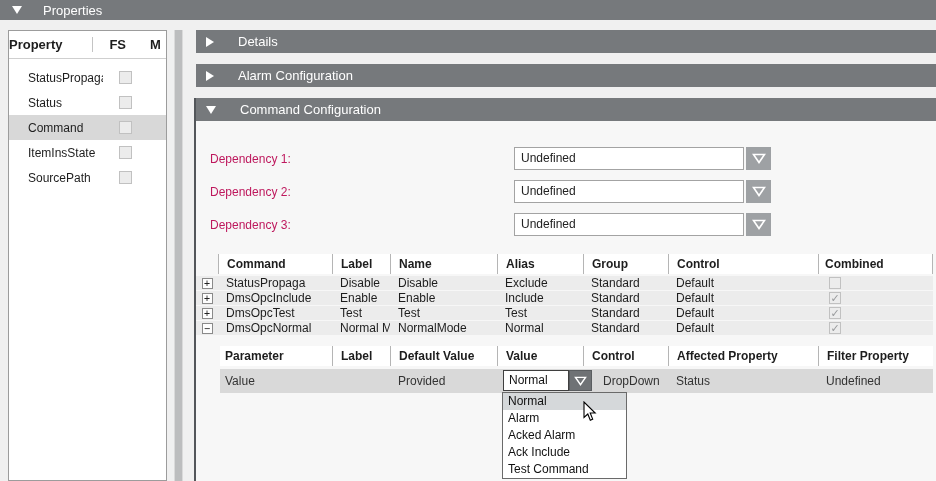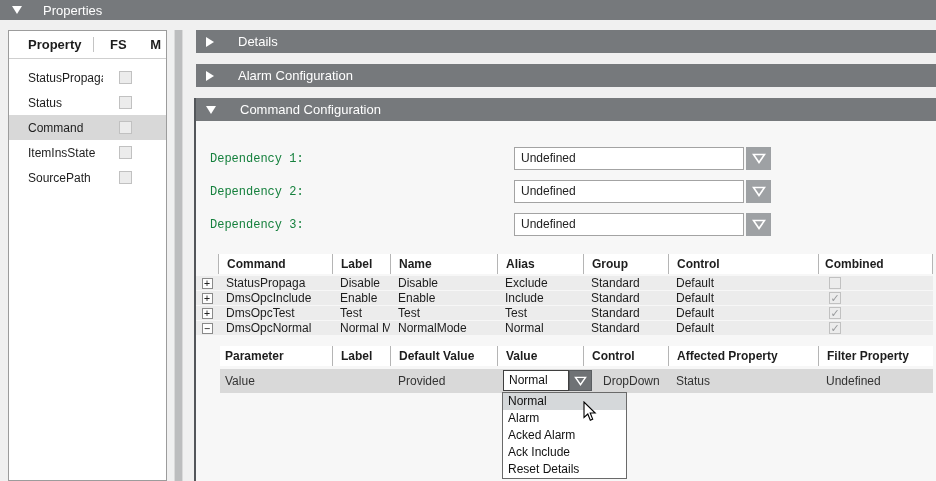--- a/index.html
+++ b/index.html
@@ -23,21 +23,21 @@
   .arrow-down { border-top:8px solid #fff; border-left:5px solid transparent; border-right:5px solid transparent; }
   .arrow-right { border-left:8px solid #fff; border-top:5px solid transparent; border-bottom:5px solid transparent; }
   .props-bar .arrow { margin-left:12px; }
 
   
   .sidebar {
     position:absolute; left:8px; top:30px; width:159px; height:451px;
     background:#fff; border:1px solid #9c9c9c; box-sizing:border-box; overflow:hidden;
   }
   .sidebar-header { display:flex; align-items:center; height:27px; border-bottom:1px solid #cfcfcf; font-weight:bold; font-size:13px; }
-  .sh-prop { width:94px; padding-left:19px; box-sizing:border-box; }
+  .sh-prop { width:94px; box-sizing:border-box; }
   .sh-sep  { width:1px; height:15px; background:#c4c4c4; }
   .sh-fs   { width:37px; padding-left:16px; box-sizing:border-box; }
   .sh-m    { width:40px; padding-left:22px; box-sizing:border-box; white-space:nowrap; }
   .sidebar-rows { padding-top:6px; }
   .sidebar-row { display:flex; align-items:center; height:25px; }
   .sidebar-row.selected { background:#d8d8d8; }
   .sr-label { width:94px; padding-left:19px; box-sizing:border-box; overflow:hidden; white-space:nowrap; }
   .sr-check { width:45px; display:flex; justify-content:center; }
   .checkbox {
     width:13px; height:13px; background:#ececec; border:1px solid #c1c1c1;
@@ -54,21 +54,21 @@
     background:#76797c; color:#fff; display:flex; align-items:center; font-size:13px;
   }
   .section-header .arrow { margin-left:10px; }
   .section-header .sec-label { margin-left:24px; }
   .section-edge { position:absolute; left:194px; top:98px; width:2px; height:383px; background:#53565a; }
 
   
   .section-content { position:absolute; left:196px; top:121px; width:740px; height:360px; background:#f7f7f7; }
 
   .dep-row { position:absolute; left:14px; width:712px; height:23px; display:flex; align-items:center; }
-  .dep-label { width:304px; color:#15803d;font-family:Liberation Mono, monospace; }
+  .dep-label { width:304px; color:#be185d; }
   .dropdown { width:257px; display:flex; height:23px; }
   .dd-field {
     flex:1; background:#fff; border:1px solid #a3a3a3; box-sizing:border-box;
     line-height:21px; padding-left:6px; color:#222; overflow:hidden; white-space:nowrap;
   }
   .dd-btn { width:25px; height:23px; margin-left:2px; background:#9ea1a4; display:flex; align-items:center; justify-content:center; box-sizing:border-box; }
 
   
   .cmd-table { position:absolute; left:0; top:133px; width:737px; }
   .t-header { display:flex; height:20px; background:#fff; font-weight:bold; align-items:center; font-size:12px; }
@@ -308,20 +308,20 @@
         <span class="cell p6">Undefined</span>
       </div>
     </div>
   </div>
 
   <div class="dd-popup">
     <div class="dd-option highlighted">Normal</div>
     <div class="dd-option">Alarm</div>
     <div class="dd-option">Acked Alarm</div>
     <div class="dd-option">Ack Include</div>
-    <div class="dd-option">Reset Details</div>
+    <div class="dd-option">Test Command</div>
   </div>
 
   <svg class="cursor" width="14" height="21" viewBox="0 0 14 21">
     <polygon points="1,1 1,16.5 4.8,13 7.3,19.2 9.7,18.1 7.2,12 12.2,12" fill="#ffffff" stroke="#000000" stroke-width="1.1"></polygon>
   </svg>
 
 </div>
 
 </body></html>

